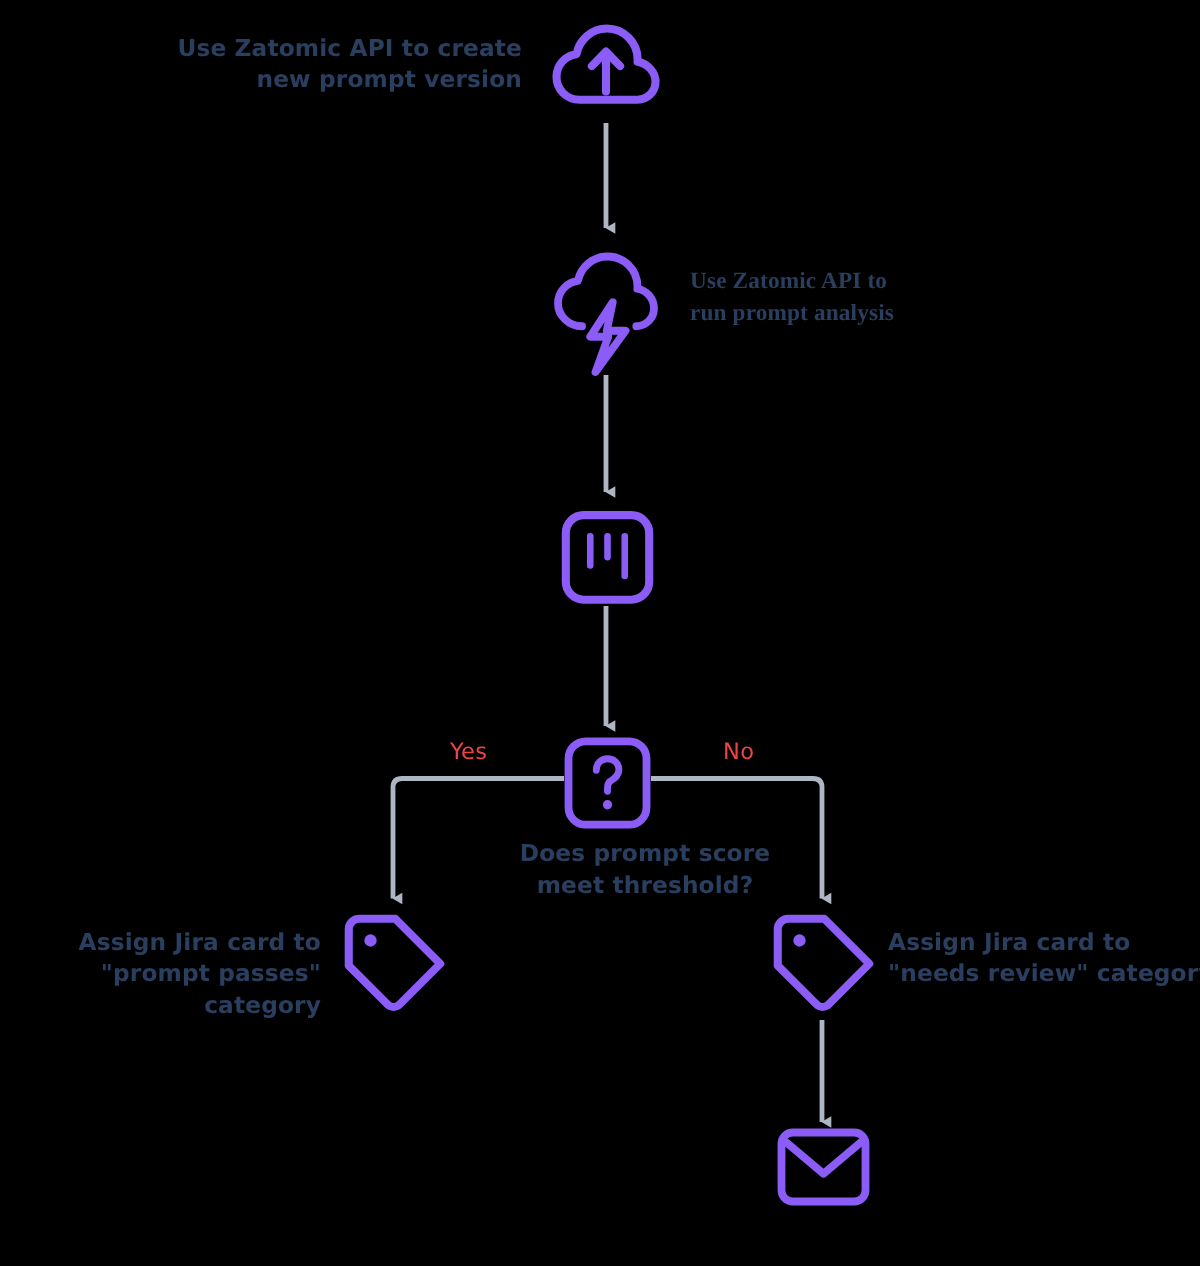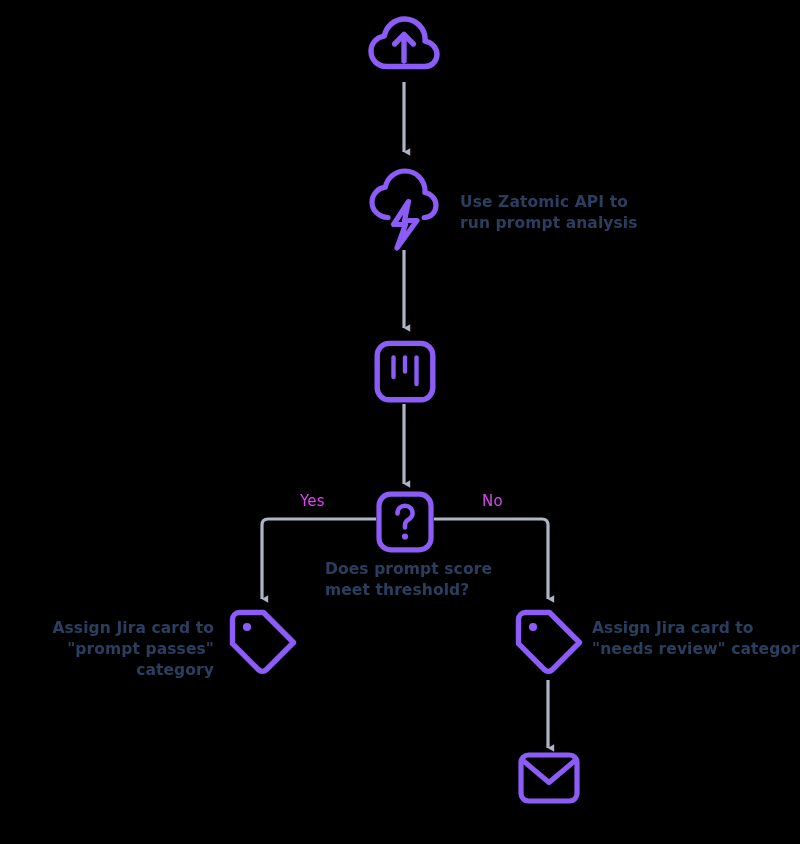--- a/index.html
+++ b/index.html
@@ -32,24 +32,24 @@
     color: #2a3f5f;
     font-family: "DejaVu Sans", sans-serif;
     font-size: 15.5px;
     font-weight: 700;
     line-height: 1.35;
     white-space: pre-line;
     letter-spacing: 0.1px;
   }
   .label.right { text-align: right; }
   .label.left  { text-align: left; }
-  .label.center{ text-align: left; }
+  .label.center{ text-align: center; }
   .branch-label {
     position: absolute;
-    color: #d946ef;
+    color: #ef4444;
     font-family: "DejaVu Sans", sans-serif;
     font-size: 15px;
     font-weight: 400;
     letter-spacing: 0.2px;
   }
   svg { display: block; overflow: visible; }
   .connectors {
     position: absolute;
     left: 0; top: 0;
     width: 800px;
@@ -87,33 +87,35 @@
       <g fill="none" stroke="#8B5CF6" stroke-width="5.4" stroke-linecap="round" stroke-linejoin="round">
         <path d="M20.5,54.5 C11.5,54.5 5,47.6 5,39.2 C5,31.4 10.8,25 18.3,24.1
                  C20.2,14.3 28.6,7 38.6,7 C49.9,7 59.1,16.2 59.1,27.6
                  C59.1,28.1 59.1,28.6 59,29.1 C65.6,30.2 71,35.9 71,42.5
                  C71,49.1 65.7,54.5 59,54.5 Z"></path>
         <path d="M38,49 L38,23"></path>
         <path d="M28.6,32 L38,22.4 L47.4,32"></path>
       </g>
     </svg>
   </div>
+  <div class="label right" style="left:116px; top:22px; width:232px;">Use Zatomic API to create
+new prompt version</div>
 
   <div class="node" style="left:366px; top:170px; width:76px; height:80px;">
     <svg width="76" height="80" viewBox="0 0 76 80" xmlns="http://www.w3.org/2000/svg">
       <g fill="none" stroke="#8B5CF6" stroke-width="5.2" stroke-linecap="round" stroke-linejoin="round">
         <path d="M22,47.5 C13.2,47.5 6,40.5 6,32.2 C6,24.5 11.8,18.1 19.3,17.2
                  C21.2,7.8 29.4,1 39.1,1 C50.1,1 59,9.9 59,21
                  C59,21.5 59,22 58.9,22.5 C65.3,23.6 70,29.1 70,35.5
                  C70,42 64.8,47.5 58.2,47.5"></path>
         <path d="M42.5,31.5 L27.5,54.5 L39.5,54.5 L31,78 L51,50.5 L38.5,50.5 Z"></path>
       </g>
     </svg>
   </div>
-  <div class="label left" style="left:460px; top:192px; width:240px;">Use Zatomic API to
+  <div class="label left" style="left:460px; top:178px; width:240px;font-family:Liberation Serif, serif;">Use Zatomic API to
 run prompt analysis</div>
 
   <div class="node" style="left:374px; top:340px; width:62px; height:64px;">
     <svg width="62" height="64" viewBox="0 0 62 64" xmlns="http://www.w3.org/2000/svg">
       <rect x="3.2" y="3.4" width="55.6" height="56.4" rx="12" ry="12" fill="none" stroke="#8B5CF6" stroke-width="5.4"></rect>
       <g stroke="#8B5CF6" stroke-width="4.4" stroke-linecap="round">
         <path d="M19.5,17.5 L19.5,37"></path>
         <path d="M31,17.5 L31,31.5"></path>
         <path d="M42.5,17.5 L42.5,44"></path>
       </g>

